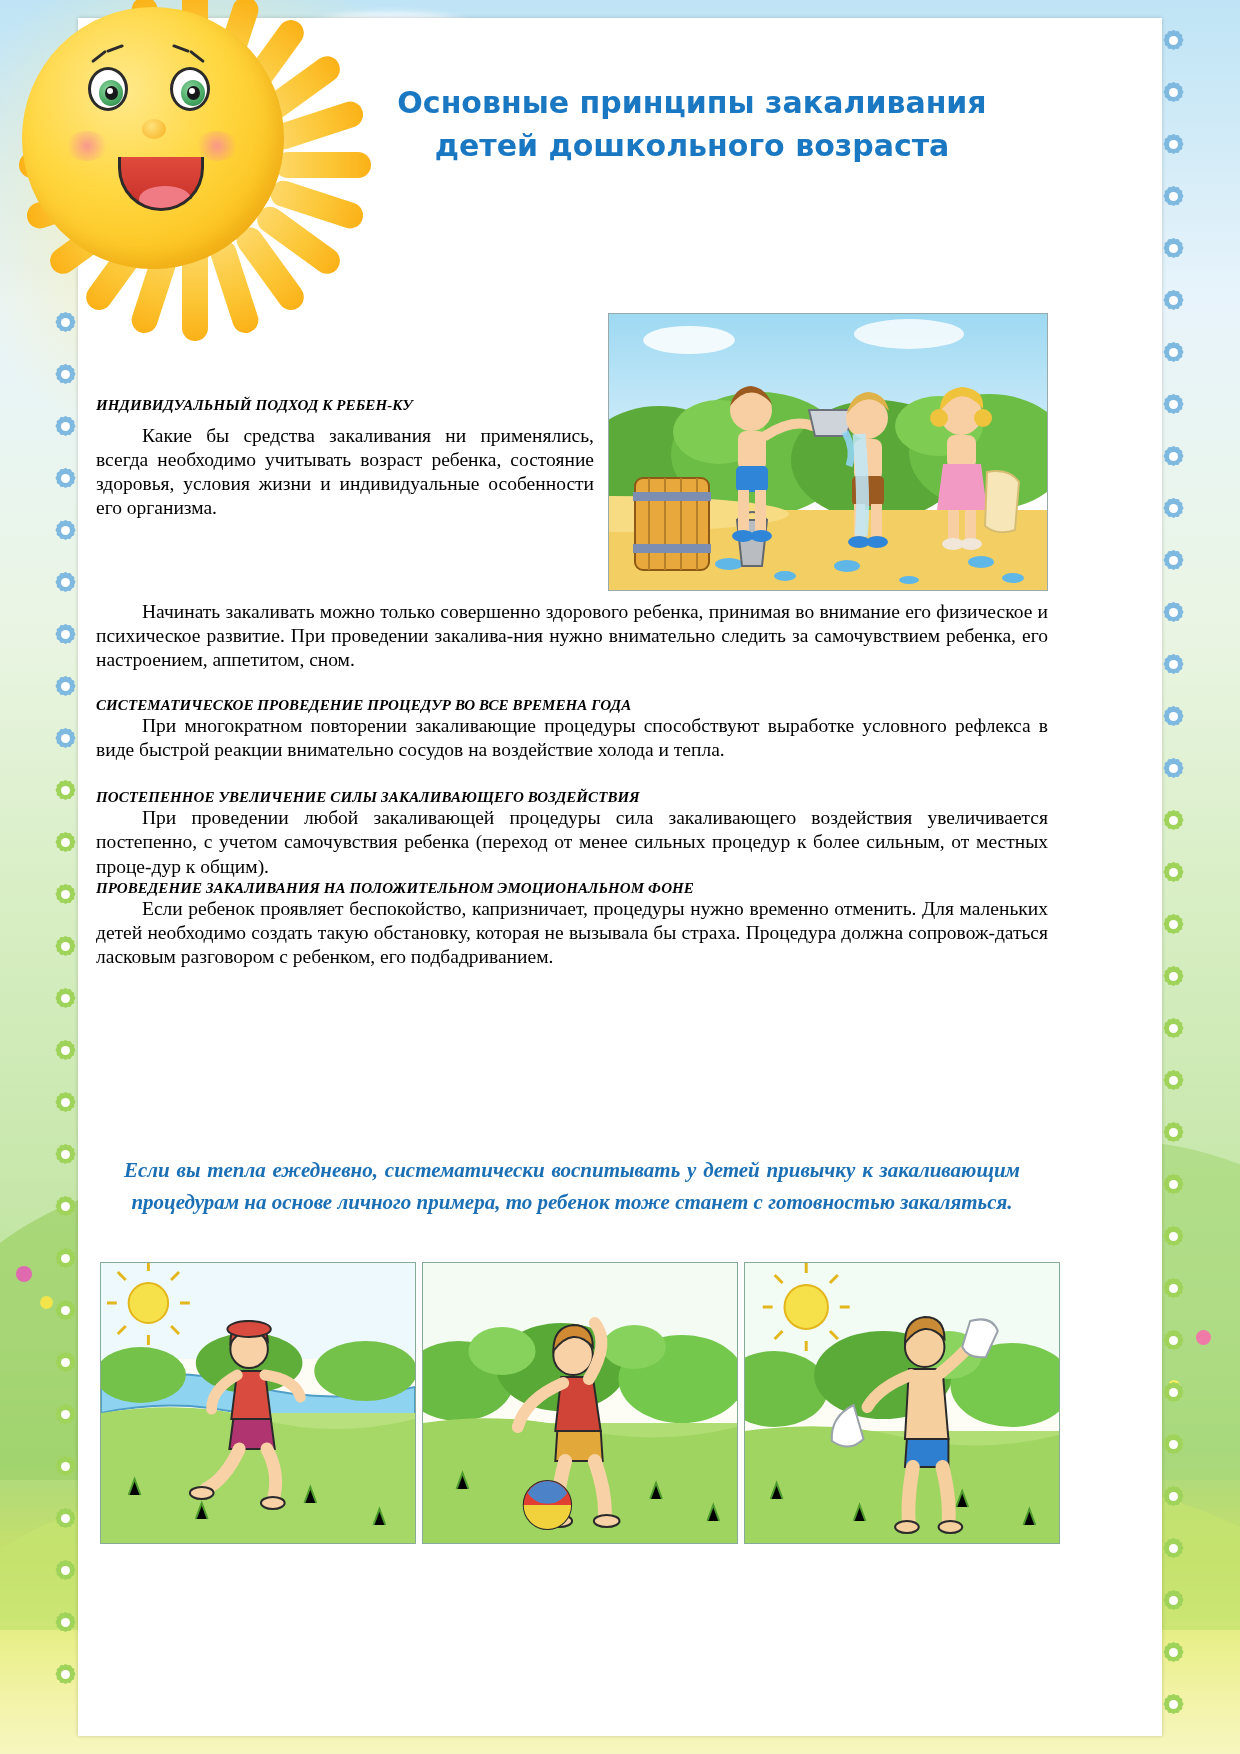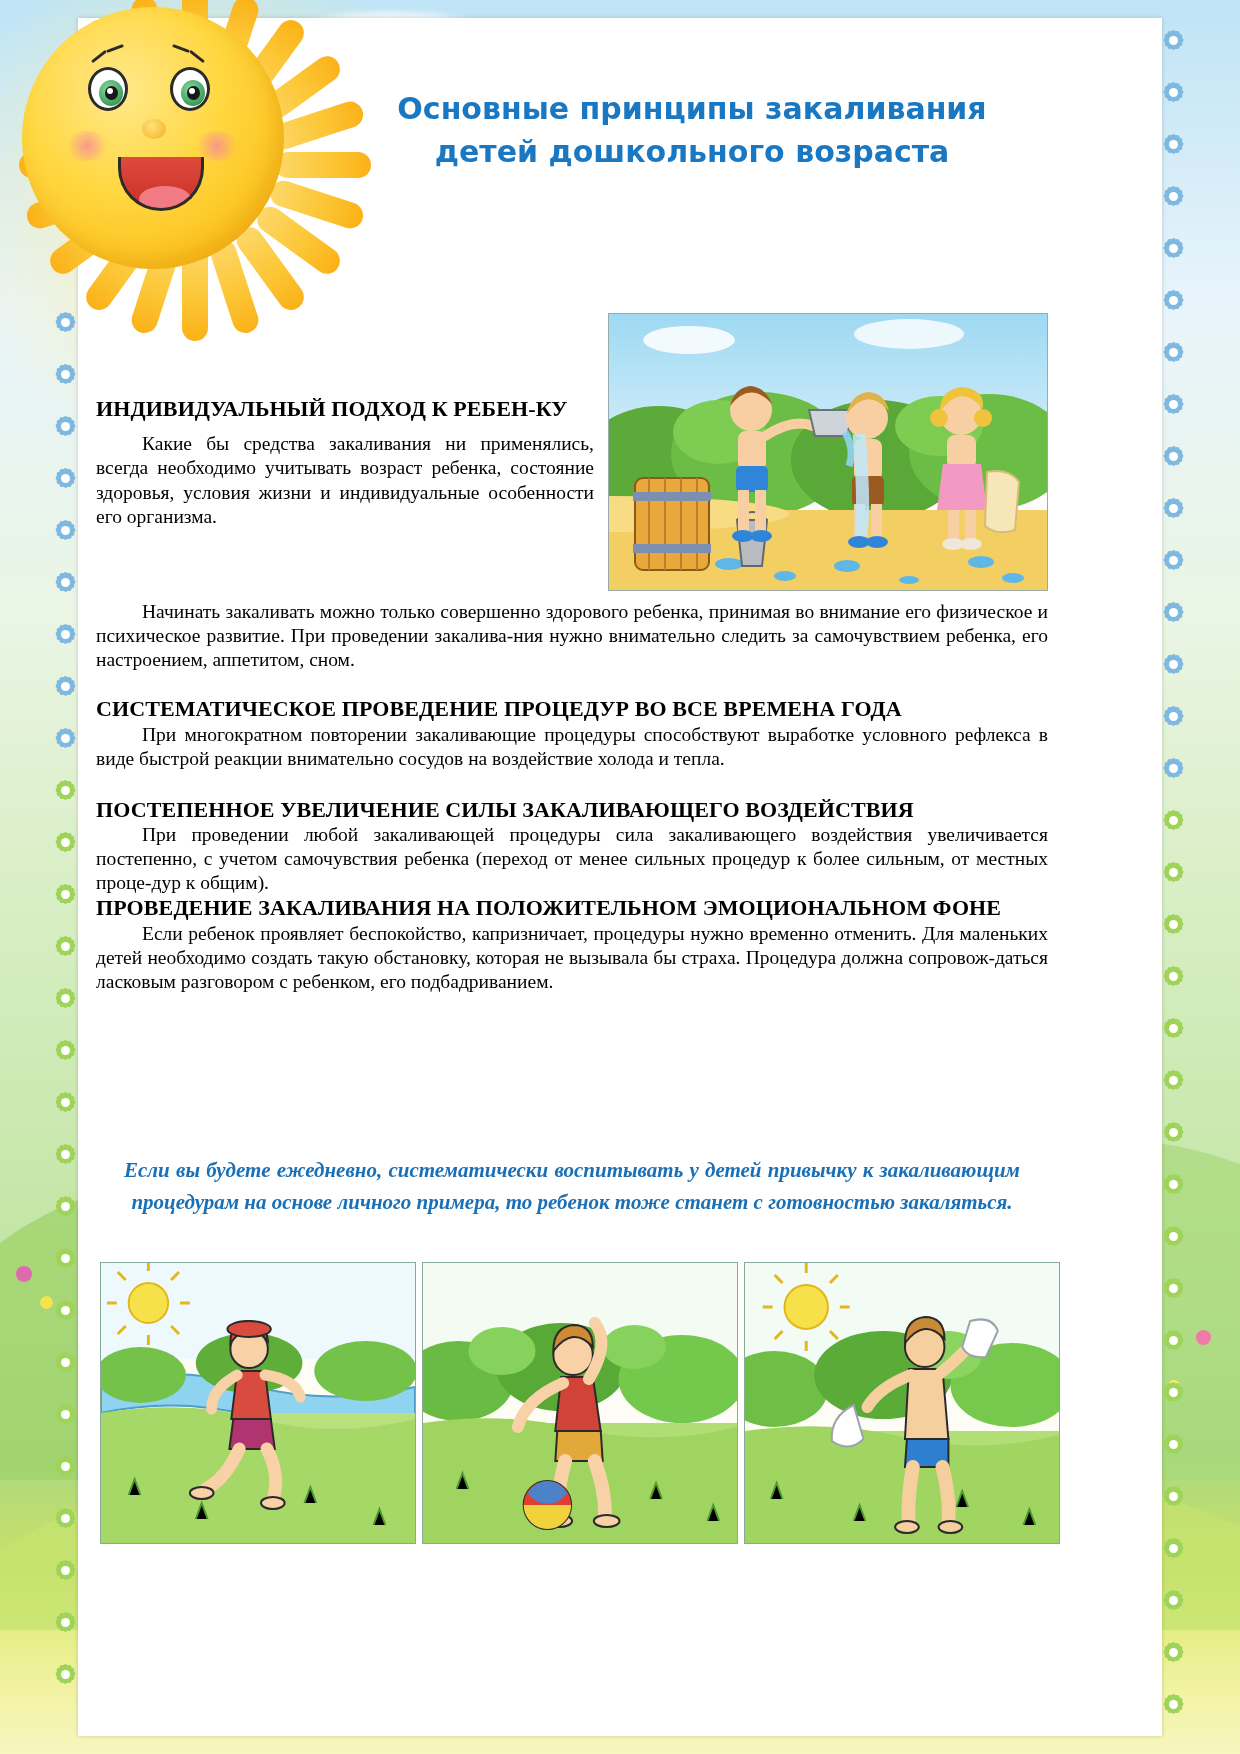--- a/index.html
+++ b/index.html
@@ -85,21 +85,21 @@
     position:absolute; left:96px; top:150px; width:86px; height:54px;
     border-radius: 0 0 48px 48px;
     background: linear-gradient(to bottom,#e04a3c 0%, #c7302a 100%);
     border: 3px solid #2b2b2b; border-top: none;
     overflow: hidden;
   }
   #tongue { position:absolute; left:18px; bottom:-4px; width:52px; height:26px; border-radius:50%;
             background:#f07b84; }
   
   #title {
-    position: absolute; left: 352px; top: 88px; width: 680px;
+    position: absolute; left: 352px; top: 82px; width: 680px;
     text-align: center;
     font-family: "DejaVu Sans", sans-serif;
     font-weight: 700;
     font-size: 30px; line-height: 1.42;
     color: #1a78c2;
   }
   #lead {
     position: absolute; left: 348px; top: 178px; width: 660px;
     font-family: "Liberation Serif", serif;
     font-style: italic; font-size: 20.5px; line-height: 1.26;
@@ -108,22 +108,23 @@
   #intro {
     position: absolute; left: 96px; top: 315px; width: 498px;
     font-style: italic; font-size: 20px; line-height: 1.28; color: #111;
   }
   .photo {
     position: absolute;
     border: 1px solid #9aa; overflow: hidden;
   }
   #photo-top { left: 608px; top: 313px; width: 440px; height: 278px; }
   .h {
-    font-weight: 700; font-size: 22px; line-height: 1.2; color: #000;
+    font-weight: 700; font-size: 15px; line-height: 1.2; color: #000;
     letter-spacing: .1px;
+    font-style: italic;
   }
   .p {
     font-size: 19.5px; line-height: 1.235; color: #000; text-align: justify;
     text-indent: 46px;
   }
   #col-left { position:absolute; left:96px; top:396px; width:498px; }
   #flow { position:absolute; left:96px; top:600px; width:952px; }
   #closing {
     position:absolute; left:124px; top:1155px; width:896px;
     font-weight: 700; font-style: italic;
@@ -854,21 +855,21 @@
     <div class="h" style="margin-top:24px;">СИСТЕМАТИЧЕСКОЕ ПРОВЕДЕНИЕ ПРОЦЕДУР ВО ВСЕ ВРЕМЕНА ГОДА</div>
     <div class="p">При многократном повторении закаливающие процедуры способствуют выработке условного рефлекса в виде быстрой реакции внимательно сосудов на воздействие холода и тепла.</div>
 
     <div class="h" style="margin-top:26px;">ПОСТЕПЕННОЕ УВЕЛИЧЕНИЕ СИЛЫ ЗАКАЛИВАЮЩЕГО ВОЗДЕЙСТВИЯ</div>
     <div class="p">При проведении любой закаливающей процедуры сила закаливающего воздействия увеличивается постепенно, с учетом самочувствия ребенка (переход от менее сильных процедур к более сильным, от местных проце-дур к общим).</div>
 
     <div class="h" style="">ПРОВЕДЕНИЕ ЗАКАЛИВАНИЯ НА ПОЛОЖИТЕЛЬНОМ ЭМОЦИОНАЛЬНОМ ФОНЕ</div>
     <div class="p">Если ребенок проявляет беспокойство, капризничает, процедуры нужно временно отменить. Для маленьких детей необходимо создать такую обстановку, которая не вызывала бы страха. Процедура должна сопровож-даться ласковым разговором с ребенком, его подбадриванием.</div>
   </div>
 
-  <div id="closing">Если вы будете ежедневно, систематически воспитывать у детей привычку к закаливающим процедурам на основе личного примера, то ребенок тоже станет с готовностью закаляться.</div>
+  <div id="closing">Если вы тепла ежедневно, систематически воспитывать у детей привычку к закаливающим процедурам на основе личного примера, то ребенок тоже станет с готовностью закаляться.</div>
 
   <div id="photo-bottom">
 
     <div class="pb">
       <svg viewBox="0 0 318 280" width="100%" height="100%" preserveAspectRatio="none">
         <rect width="318" height="280" fill="#fdfdf6"></rect>
         <rect x="0" y="0" width="318" height="96" fill="#eef9fd"></rect>
 
         <circle cx="48" cy="40" r="20" fill="#f7e14a" stroke="#e3b61c" stroke-width="2"></circle>
         <g stroke="#e3b61c" stroke-width="3">

